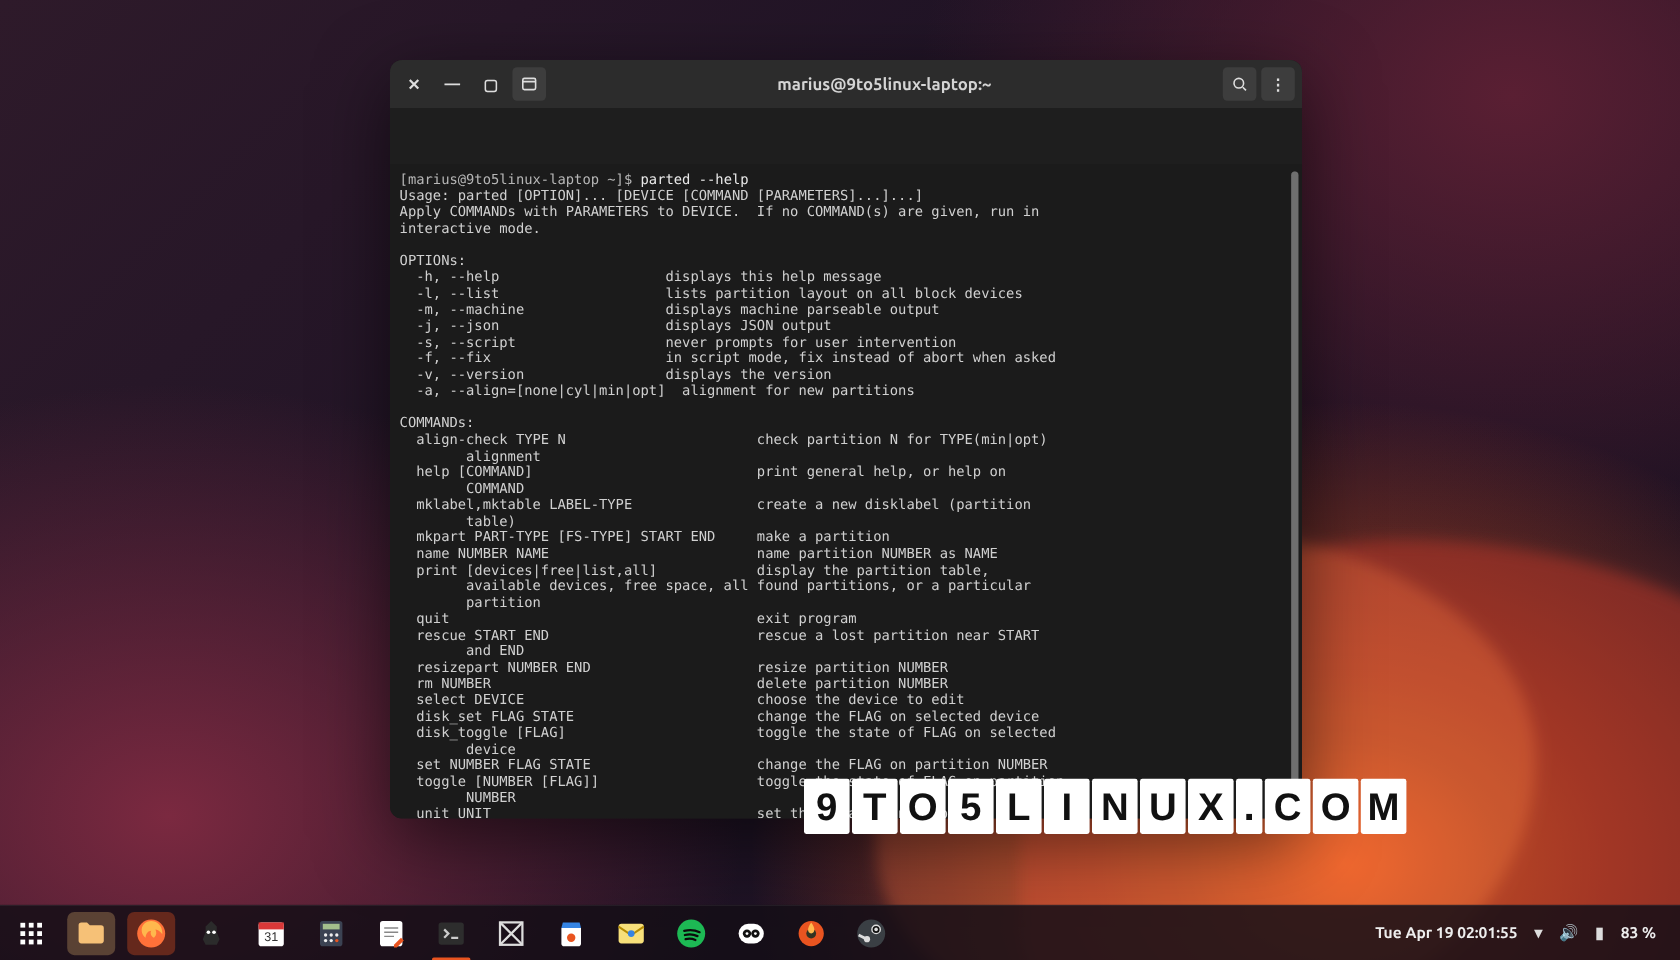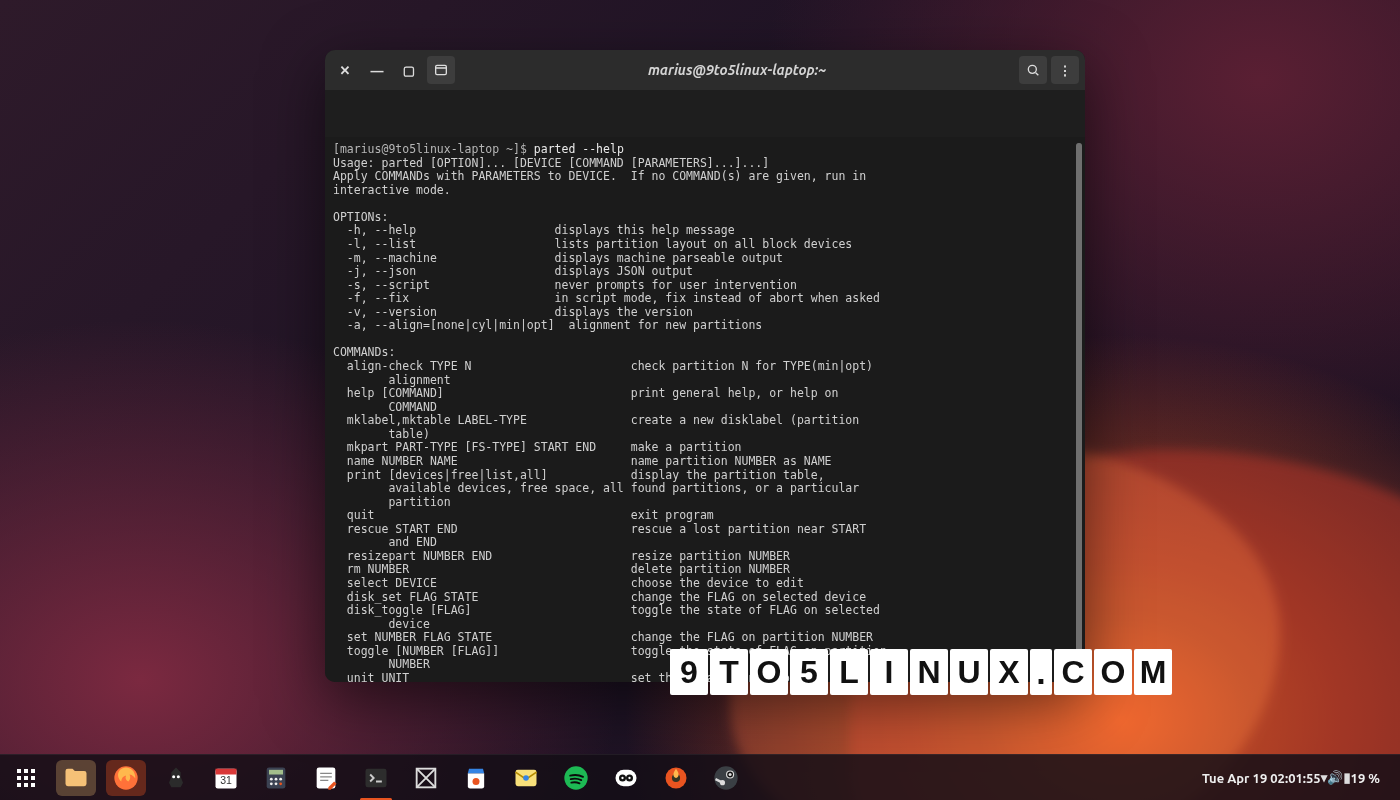--- a/index.html
+++ b/index.html
@@ -47,21 +47,21 @@
   color: #d4d4d4;
   font-weight: 600;
 }
 .hdr-btn {
   width: 28px; height: 28px;
   display: inline-flex; align-items: center; justify-content: center;
   color: #ddd; border-radius: 4px;
   font-size: 13px;
 }
 .hdr-btn.active { background: #3d3d3d; }
-.hdr-title { flex: 1; text-align: center; font-size: 14px; font-weight:700;font-style:italic;}
+.hdr-title { flex: 1; text-align: center; font-size: 14px; font-weight:700;}
 .term-body {
   flex: 1;
   background: #1b1b1b;
   color: #d0d0d0;
   font-family: "DejaVu Sans Mono", "Menlo", "Consolas", monospace;
   font-size: 11.5px;
   line-height: 1.18;
   padding: 6px 12px 6px 8px;
   white-space: pre;
   position: relative;
@@ -129,20 +129,21 @@
   position: absolute;
   left: 4px; right: 4px; bottom: -5px;
   height: 3px;
   background: #e95420;
   border-radius: 2px;
 }
 .dock-right {
   margin-left: auto;
   display: flex;
   align-items: center;
+  gap: 14px;
   padding-right: 14px;
   color: #eee;
   font-size: 13px;
   font-weight: 600;
   text-align: center;
 }
 .tray-icon { font-size: 13px; color: #ddd; }
 .apps-grid {
   display: grid;
   grid-template-columns: repeat(3, 4px);
@@ -360,15 +361,15 @@
           <circle cx="9" cy="16" r="2.2" fill="#ddd"></circle>
           <path stroke="#ddd" stroke-width="2" d="M3 13l6 3"></path>
         </svg>
       </div>
     </div>
   <div class="dock-right">
     <span>Tue Apr 19  02:01:55</span>
     <span class="tray-icon">▾</span>
     <span class="tray-icon">🔊</span>
     <span class="tray-icon">▮</span>
-    <span>19 %</span>
+    <span>83 %</span>
   </div>
 </div>
 
 </body></html>

